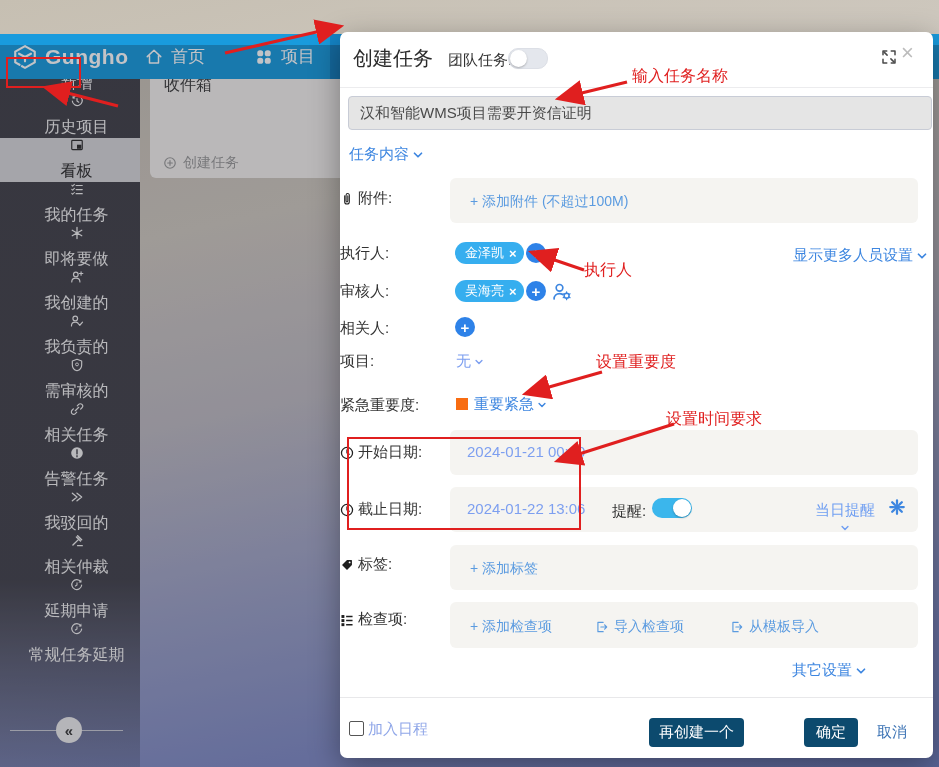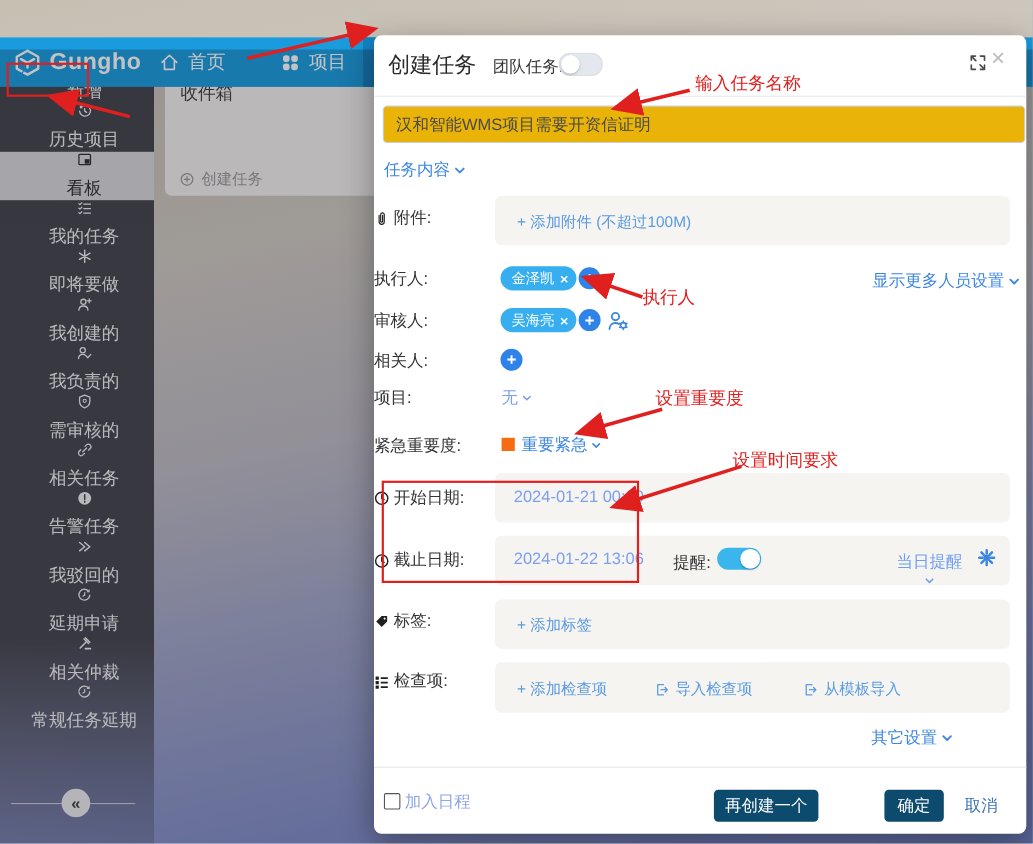--- a/index.html
+++ b/index.html
@@ -48,21 +48,21 @@
   .toggle{position:absolute;width:38px;height:19px;border-radius:10px;cursor:pointer;}
   .toggle .knob{position:absolute;top:1px;width:17px;height:17px;border-radius:50%;background:#fff;box-shadow:0 1px 2px rgba(0,0,0,.25);}
   .toggle.off{background:#e4e7ed;border:1px solid #dcdfe6;}
   .toggle.off .knob{left:1px;}
   .toggle.on{background:#3bb6ec;}
   .toggle.on .knob{right:1px;}
   .m-expand{position:absolute;left:540px;top:16px;width:18px;height:18px;color:#4a4a4a;cursor:pointer;}
   .m-close{position:absolute;left:561px;top:10px;font-size:22px;color:#bcbcbc;cursor:pointer;line-height:22px;}
   .m-header-line{position:absolute;left:0;top:55px;width:593px;height:1px;background:#ececee;}
   .m-input{position:absolute;left:8px;top:64px;width:560px;height:32px;border:1px solid #c8ccd6;border-radius:4px;
-      font-size:15px;color:#4a4a4a;padding:0 11px;outline:none;font-family:inherit;background:#eab308;}
+      font-size:15px;color:#4a4a4a;padding:0 11px;outline:none;font-family:inherit;background:#e5e5e5;}
   .m-link{color:#3d86e0;font-size:15px;display:flex;align-items:center;gap:3px;cursor:pointer;}
   .m-content-link{position:absolute;left:9px;top:113px;}
   .flabel{position:absolute;left:0;width:107px;display:flex;align-items:center;gap:4px;
       font-size:15px;color:#333;}
   .flabel .ic14{color:#1f1f1f;}
   .gbox{position:absolute;left:110px;width:468px;background:#f5f4f1;border-radius:6px;}
   .addlink{color:#5b9be0;font-size:14px;display:flex;align-items:center;gap:5px;cursor:pointer;}
   .pill{position:absolute;height:22px;border-radius:11px;background:#36aeef;color:#fff;font-size:13px;
       display:flex;align-items:center;gap:5px;padding:0 7px 0 10px;cursor:default;}
   .pill .x{font-weight:bold;font-size:13px;cursor:pointer;}
@@ -290,29 +290,29 @@
           <span>告警任务</span>
         </div>
       <div class="sb-item">
           <svg class="ic16">
             <use href="#i-fwd"></use>
           </svg>
           <span>我驳回的</span>
         </div>
       <div class="sb-item">
           <svg class="ic16">
+            <use href="#i-gavel"></use>
+          </svg>
+          <span>相关仲裁</span>
+        </div>
+      <div class="sb-item">
+          <svg class="ic16">
             <use href="#i-redo"></use>
           </svg>
           <span>延期申请</span>
-        </div>
-      <div class="sb-item">
-          <svg class="ic16">
-            <use href="#i-gavel"></use>
-          </svg>
-          <span>相关仲裁</span>
         </div>
       <div class="sb-item">
           <svg class="ic16">
             <use href="#i-redo"></use>
           </svg>
           <span>常规任务延期</span>
         </div>
     </div>
     <div class="sb-divider"></div>
     <div class="sb-collapse">

